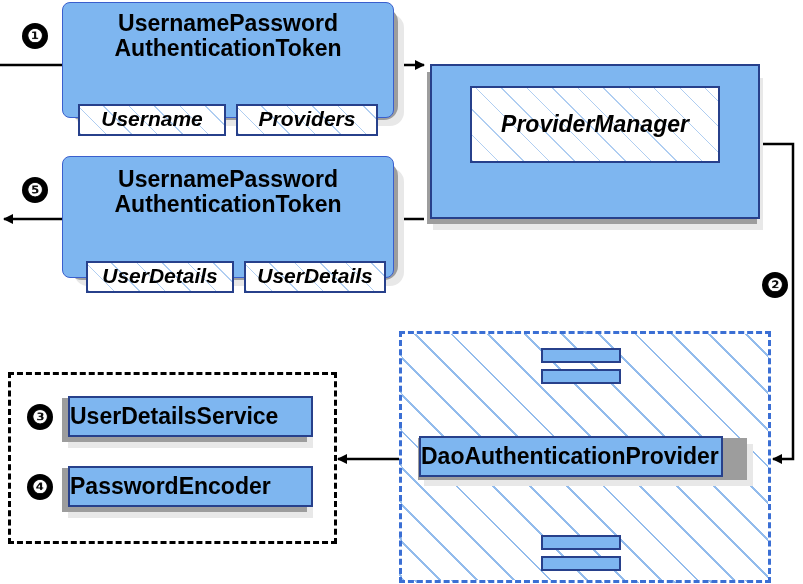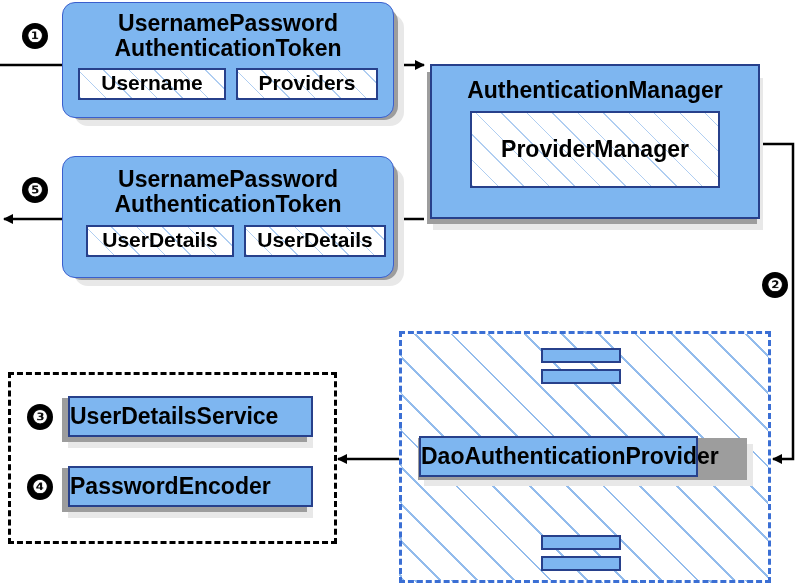--- a/index.html
+++ b/index.html
@@ -41,41 +41,43 @@
     border: 2px solid #27408b;
     color: #000;
     font-weight: bold;
     display: flex;
     align-items: center;
     justify-content: flex-start;
     text-align: center;
     line-height: 1.08;
   }
   .card-round {
-    border-radius: 13px;
+    border-radius: 8px;
     border: 1.5px solid #3a5fcd;
+    gap: 36px;
   }
 
   
   .hatch-white {
     position: absolute;
     box-sizing: border-box;
     background-color: #ffffff;
     background-image: repeating-linear-gradient(
         45deg,
         rgba(110,165,230,0.55) 0px,
         rgba(110,165,230,0.55) 1px,
         rgba(255,255,255,0) 1px,
         rgba(255,255,255,0) 18px);
     border: 2px solid #27408b;
     display: flex;
     align-items: center;
     justify-content: center;
     font-weight: bold;
     color: #000;
+    font-style: italic;
   }
   .hatch-dashed {
     position: absolute;
     box-sizing: border-box;
     background-color: #ffffff;
     background-image: repeating-linear-gradient(
         45deg,
         rgba(110,165,230,0.75) 0px,
         rgba(110,165,230,0.75) 2px,
         rgba(255,255,255,0) 2px,
@@ -188,39 +190,38 @@
         </div>
     </div>
   </div>
 
   <div class="badge" style="left:22px; top:177px;">❺</div>
 
   <div class="shadow-l1" style="left:433px; top:78px; width:330px; height:152px;"></div>
   <div class="shadow-l2" style="left:427px; top:72px; width:330px; height:152px;"></div>
 
   <div class="card-blue" style="left:430px; top:64px; width:330px; height:155px; flex-direction:column; justify-content:flex-start; padding-top:12px;">
-    <div style="font-size:23px;">AuthenticationManager</div>
     <div class="hatch-white" style="position:relative; width:250px; height:77px; margin-top:8px; font-size:23px;">
       <span>ProviderManager</span>
     </div>
   </div>
 
   <div class="label-plain" style="left:470px; top:265px; width:228px; font-size:22px;">
   </div>
 
   <div class="badge" style="left:762px; top:272px;">❷</div>
 
   <div class="hatch-dashed" style="left:399px; top:331px; width:372px; height:252px;"></div>
 
   <div class="card-blue" style="left:541px; top:348px; width:80px; height:15px; border-width:2px;"></div>
   <div class="card-blue" style="left:541px; top:369px; width:80px; height:15px; border-width:2px;"></div>
 
   <div class="shadow-l1" style="left:424px; top:444px; width:329px; height:42px;"></div>
   <div class="shadow-l2" style="left:418px; top:438px; width:329px; height:42px;"></div>
-  <div class="card-blue" style="left:419px; top:436px; width:279px; height:41px; font-size:23px;">
+  <div class="card-blue" style="left:419px; top:436px; width:304px; height:41px; font-size:23px;">
     <span>DaoAuthenticationProvider</span>
   </div>
 
   <div class="card-blue" style="left:541px; top:535px; width:80px; height:15px; border-width:2px;"></div>
   <div class="card-blue" style="left:541px; top:556px; width:80px; height:15px; border-width:2px;"></div>
 
   <div class="dashed-group" style="left:8px; top:372px; width:329px; height:172px;"></div>
 
   <div class="shadow-l1" style="left:68px; top:404px; width:245px; height:44px;"></div>
   <div class="shadow-l2" style="left:62px; top:398px; width:245px; height:44px;"></div>

